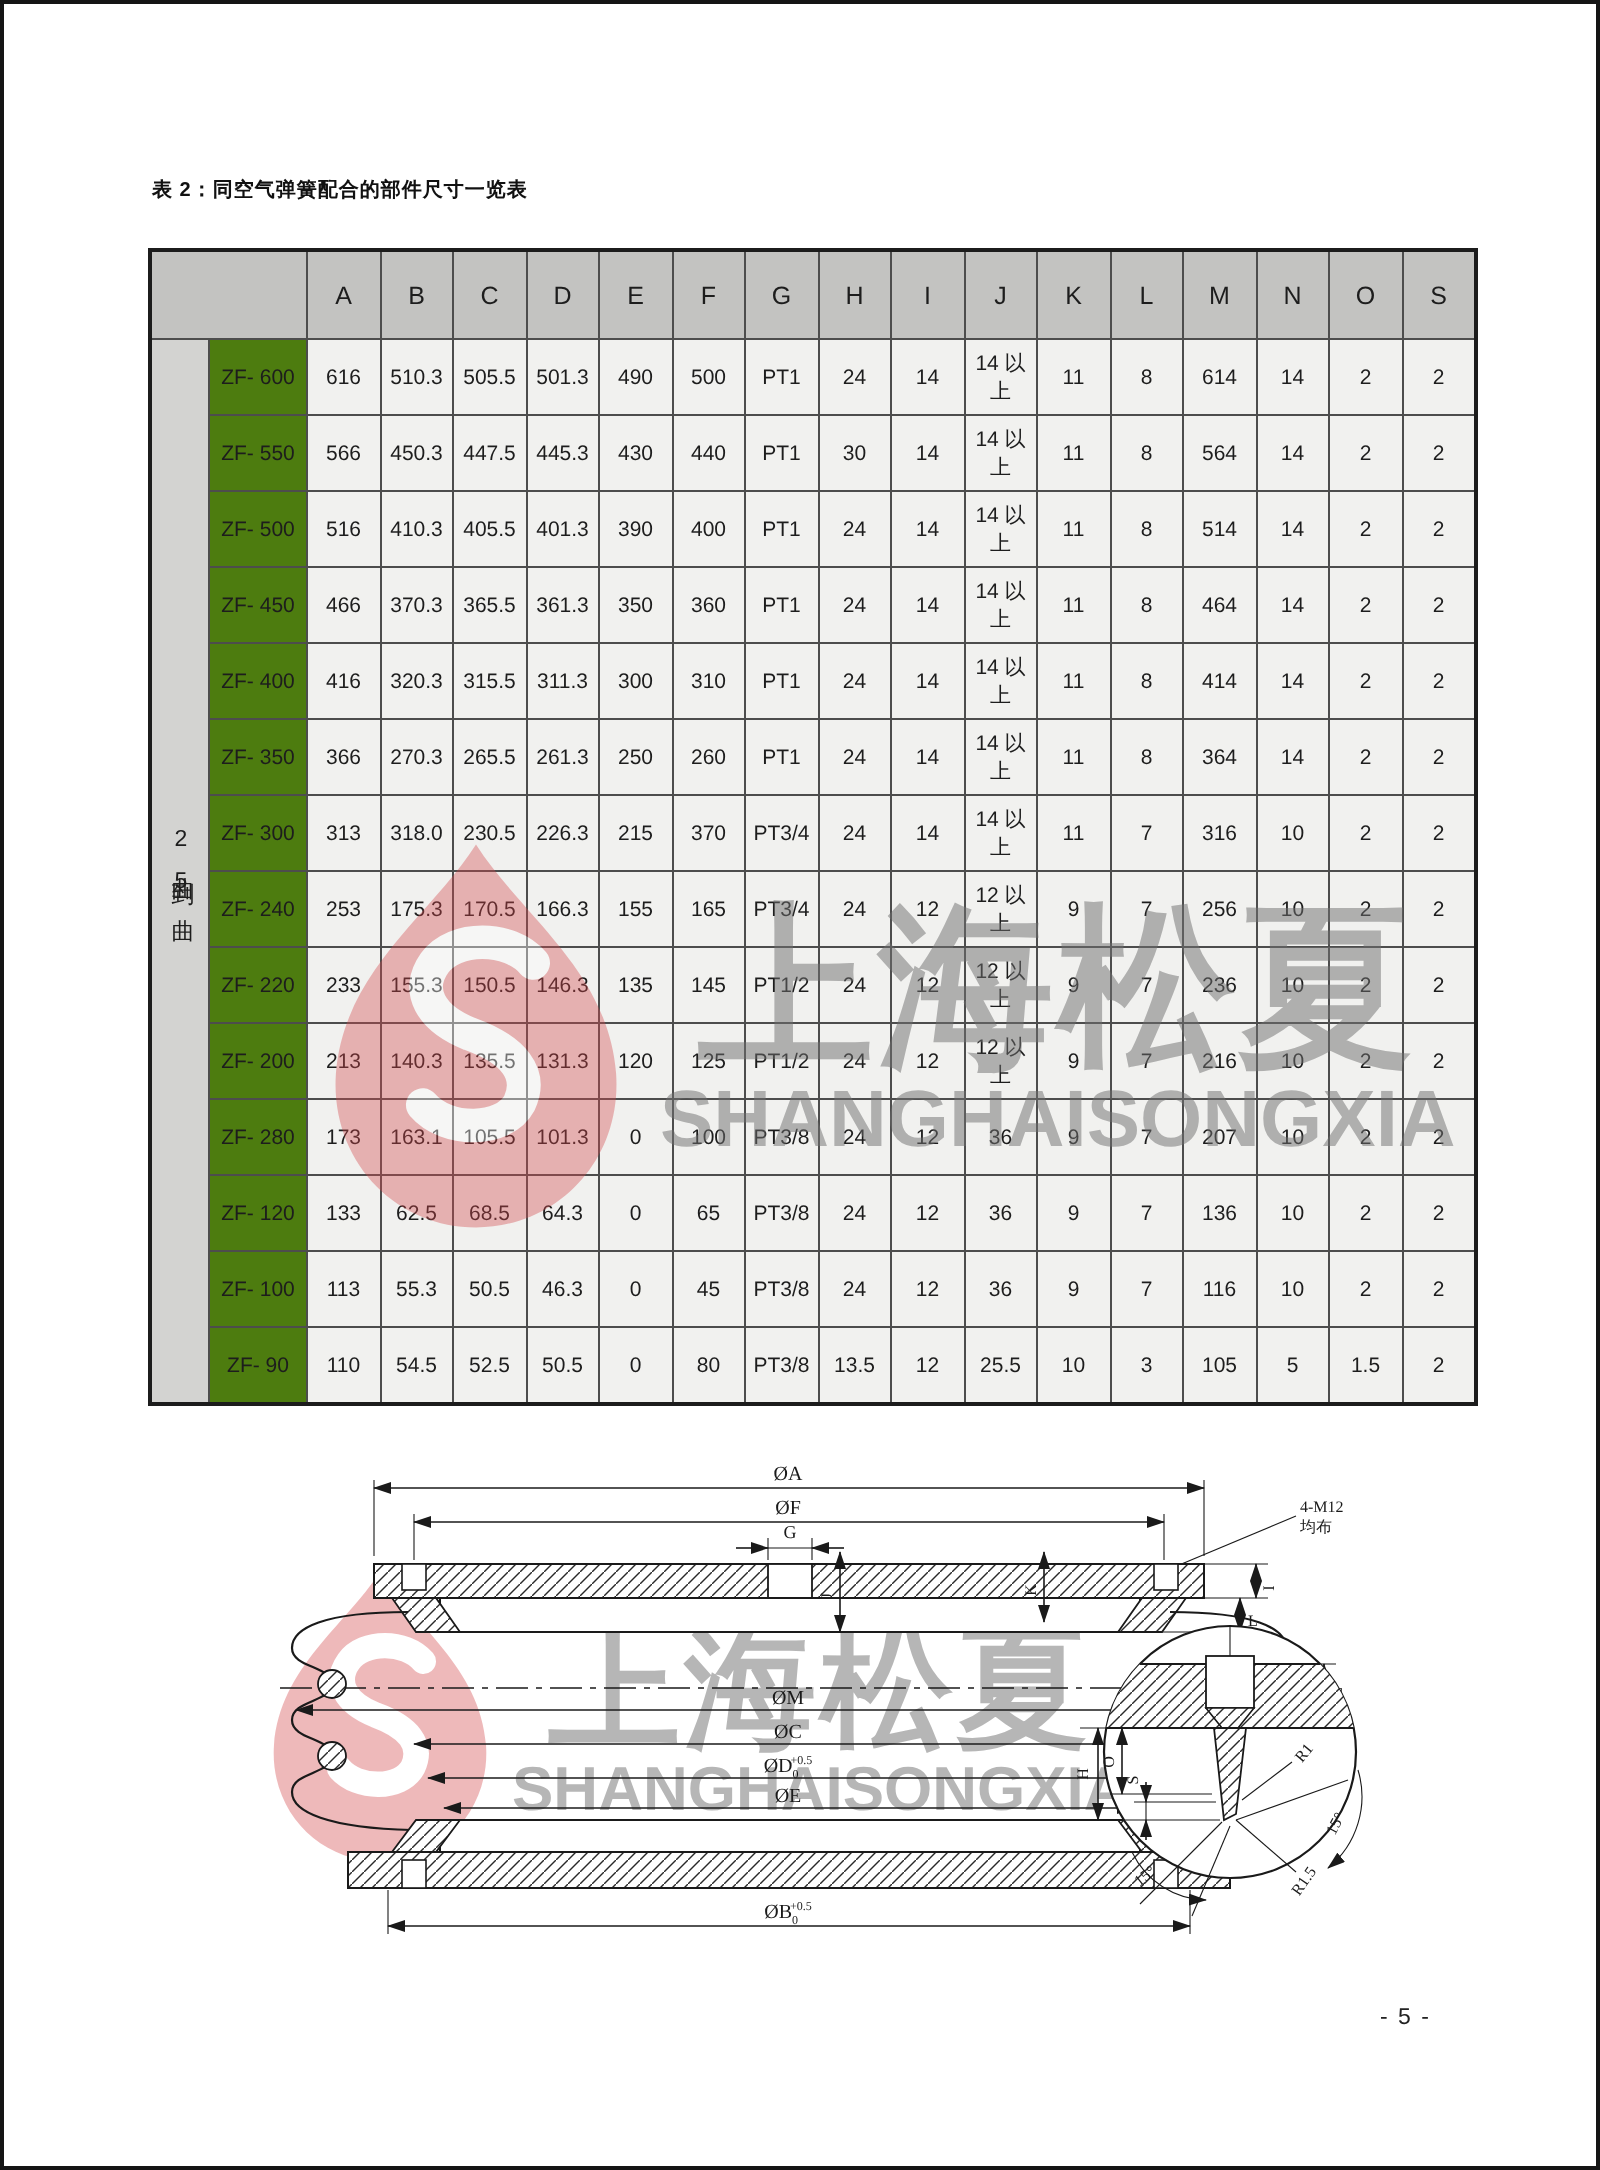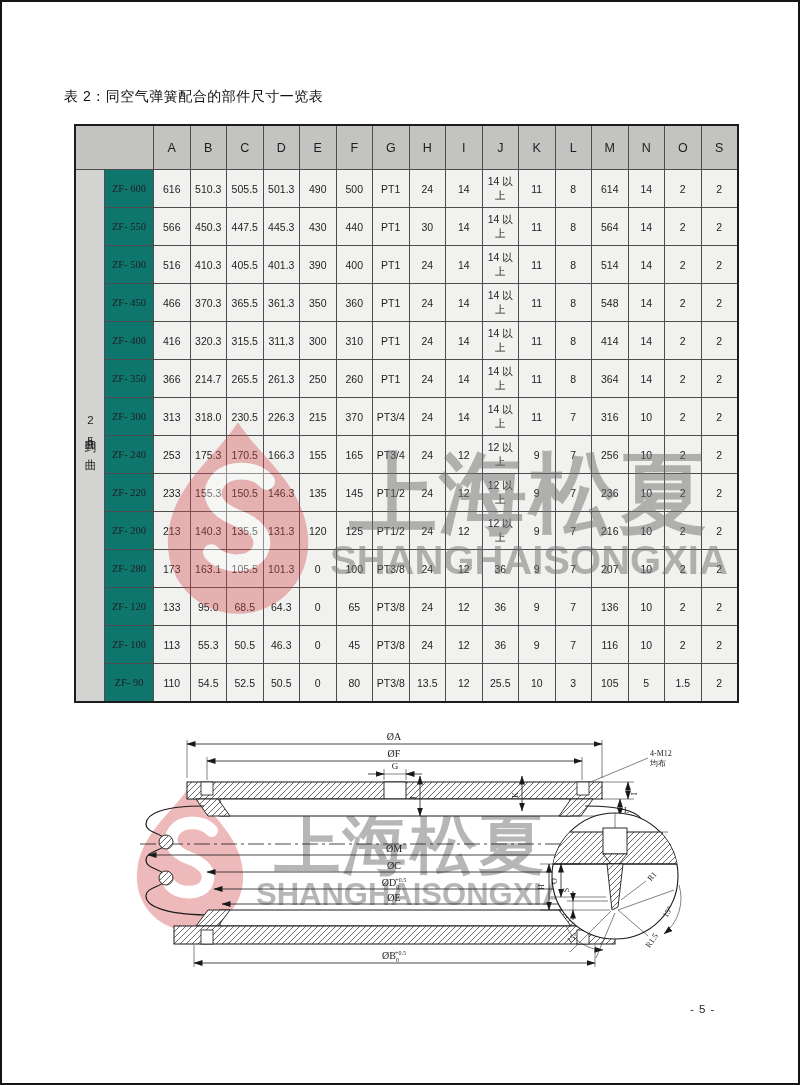--- a/index.html
+++ b/index.html
@@ -1,25 +1,25 @@
 <!DOCTYPE html>
 <html><head>
 <meta charset="utf-8">
 <style>
   html,body{margin:0;padding:0;background:#fff;}
   #page{position:relative;width:800px;height:1085px;background:#fff;border:2px solid #151515;box-sizing:border-box;overflow:hidden;font-family:"Liberation Sans",sans-serif;}
-  .title{position:absolute;left:62px;top:86px;font-size:14px;font-weight:normal;color:#111;letter-spacing:.5px;}
+  .title{position:absolute;left:74px;top:86px;font-size:10px;font-weight:bold;color:#111;letter-spacing:.5px;}
   
   .tbl-wrap{position:absolute;left:72px;top:122px;z-index:2;}
   table{border-collapse:collapse;table-layout:fixed;border:2px solid #1c1c1c;}
   th,td{border:1px solid #4d4d4d;text-align:center;vertical-align:middle;padding:0;font-weight:normal;color:#1d1d1d;}
   thead th{background:#c3c3c1;height:43px;font-size:12.5px;}
   th.corner{background:#c3c3c1;}
   td{background:#f1f1ef;font-size:10.5px;height:37px;width:35.5px;}
-  th.model-cell{background:#0f766e;font-size:10.5px;width:48px;font-family:Liberation Serif, serif;}
+  th.model-cell{background:#4d7c0f;font-size:10.5px;width:48px;}
   th.group-cell{background:#d3d3d1;width:28px;}
   .vert{writing-mode:vertical-rl;text-orientation:upright;font-size:11.5px;letter-spacing:3px;color:#1d1d1d;}
   
   .wm{position:absolute;pointer-events:none;display:flex;align-items:flex-start;text-align:center;}
   .wm-table{left:162px;top:418px;z-index:5;}
   .wm-diag{left:132px;top:782px;z-index:1;}
   .wm-logo{opacity:.38;flex:none;}
   .wm-text{opacity:.5;color:#6f6f6f;font-weight:bold;}
   .wm-table .wm-text{margin-left:18px;margin-top:28px;}
   .wm-diag .wm-text{margin-left:10px;margin-top:26px;}
@@ -132,21 +132,21 @@
             <td>365.5</td>
             <td>361.3</td>
             <td>350</td>
             <td>360</td>
             <td>PT1</td>
             <td>24</td>
             <td>14</td>
             <td>14 以上</td>
             <td>11</td>
             <td>8</td>
-            <td>548</td>
+            <td>464</td>
             <td>14</td>
             <td>2</td>
             <td>2</td>
           </tr>
           <tr>
             <th class="model-cell">ZF- 400</th>
             <td>416</td>
             <td>320.3</td>
             <td>315.5</td>
             <td>311.3</td>
@@ -159,21 +159,21 @@
             <td>11</td>
             <td>8</td>
             <td>414</td>
             <td>14</td>
             <td>2</td>
             <td>2</td>
           </tr>
           <tr>
             <th class="model-cell">ZF- 350</th>
             <td>366</td>
-            <td>214.7</td>
+            <td>270.3</td>
             <td>265.5</td>
             <td>261.3</td>
             <td>250</td>
             <td>260</td>
             <td>PT1</td>
             <td>24</td>
             <td>14</td>
             <td>14 以上</td>
             <td>11</td>
             <td>8</td>
@@ -273,21 +273,21 @@
             <td>9</td>
             <td>7</td>
             <td>207</td>
             <td>10</td>
             <td>2</td>
             <td>2</td>
           </tr>
           <tr>
             <th class="model-cell">ZF- 120</th>
             <td>133</td>
-            <td>95.0</td>
+            <td>62.5</td>
             <td>68.5</td>
             <td>64.3</td>
             <td>0</td>
             <td>65</td>
             <td>PT3/8</td>
             <td>24</td>
             <td>12</td>
             <td>36</td>
             <td>9</td>
             <td>7</td>

